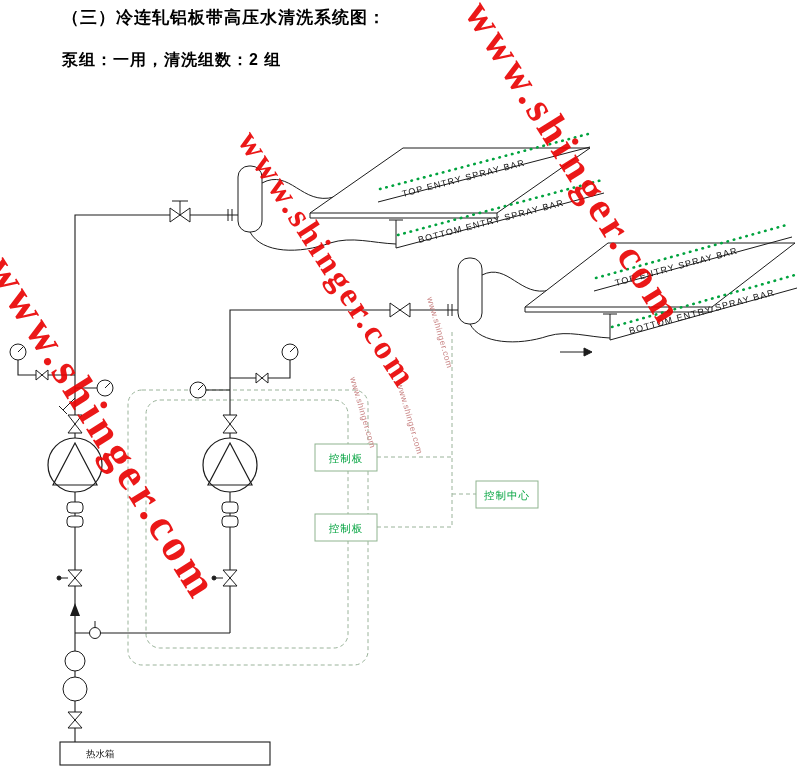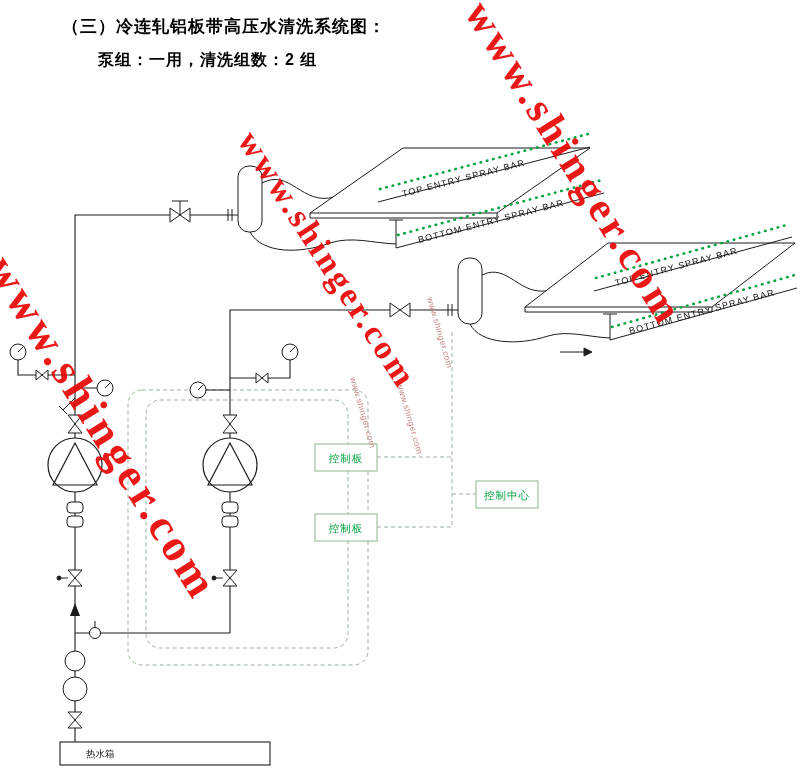--- a/index.html
+++ b/index.html
@@ -1,20 +1,20 @@
 <!DOCTYPE html>
 <html><head>
 <meta charset="utf-8">
 <style>
   html,body{margin:0;padding:0;background:#fff;}
   .stage{position:relative;width:800px;height:780px;background:#ffffff;overflow:hidden;
          font-family:"Liberation Sans",sans-serif;}
   .title-line{position:absolute;color:#000;font-weight:bold;letter-spacing:1px;z-index:2;white-space:nowrap;}
-  .t1{left:62px;top:15px;font-size:17px;}
-  .t2{left:62px;top:50px;font-size:16px;margin-left:36px;}
+  .t1{left:62px;top:6px;font-size:17px;}
+  .t2{left:62px;top:50px;font-size:16px;}
   svg.diagram{position:absolute;left:0;top:0;z-index:1;}
   .wm{position:absolute;color:rgba(233,4,4,.92);font-family:"Liberation Serif",serif;font-weight:bold;
       transform-origin:0 0;white-space:nowrap;pointer-events:none;z-index:6;}
   .wm1{left:496px;top:-8px;font-size:42px;letter-spacing:4px;transform:rotate(58deg);}
   .wm2{left:262px;top:124px;font-size:34px;letter-spacing:3px;transform:rotate(57deg);}
   .wm3{left:20px;top:246px;font-size:45px;letter-spacing:4px;transform:rotate(58deg);}
   text{font-family:"Liberation Sans",sans-serif;}
   .barlabel{font-size:9px;letter-spacing:1.2px;fill:#111;}
   .ctl{font-size:10.5px;fill:#00a33e;letter-spacing:1px;}
   .tanklabel{font-size:9.5px;fill:#111;}

